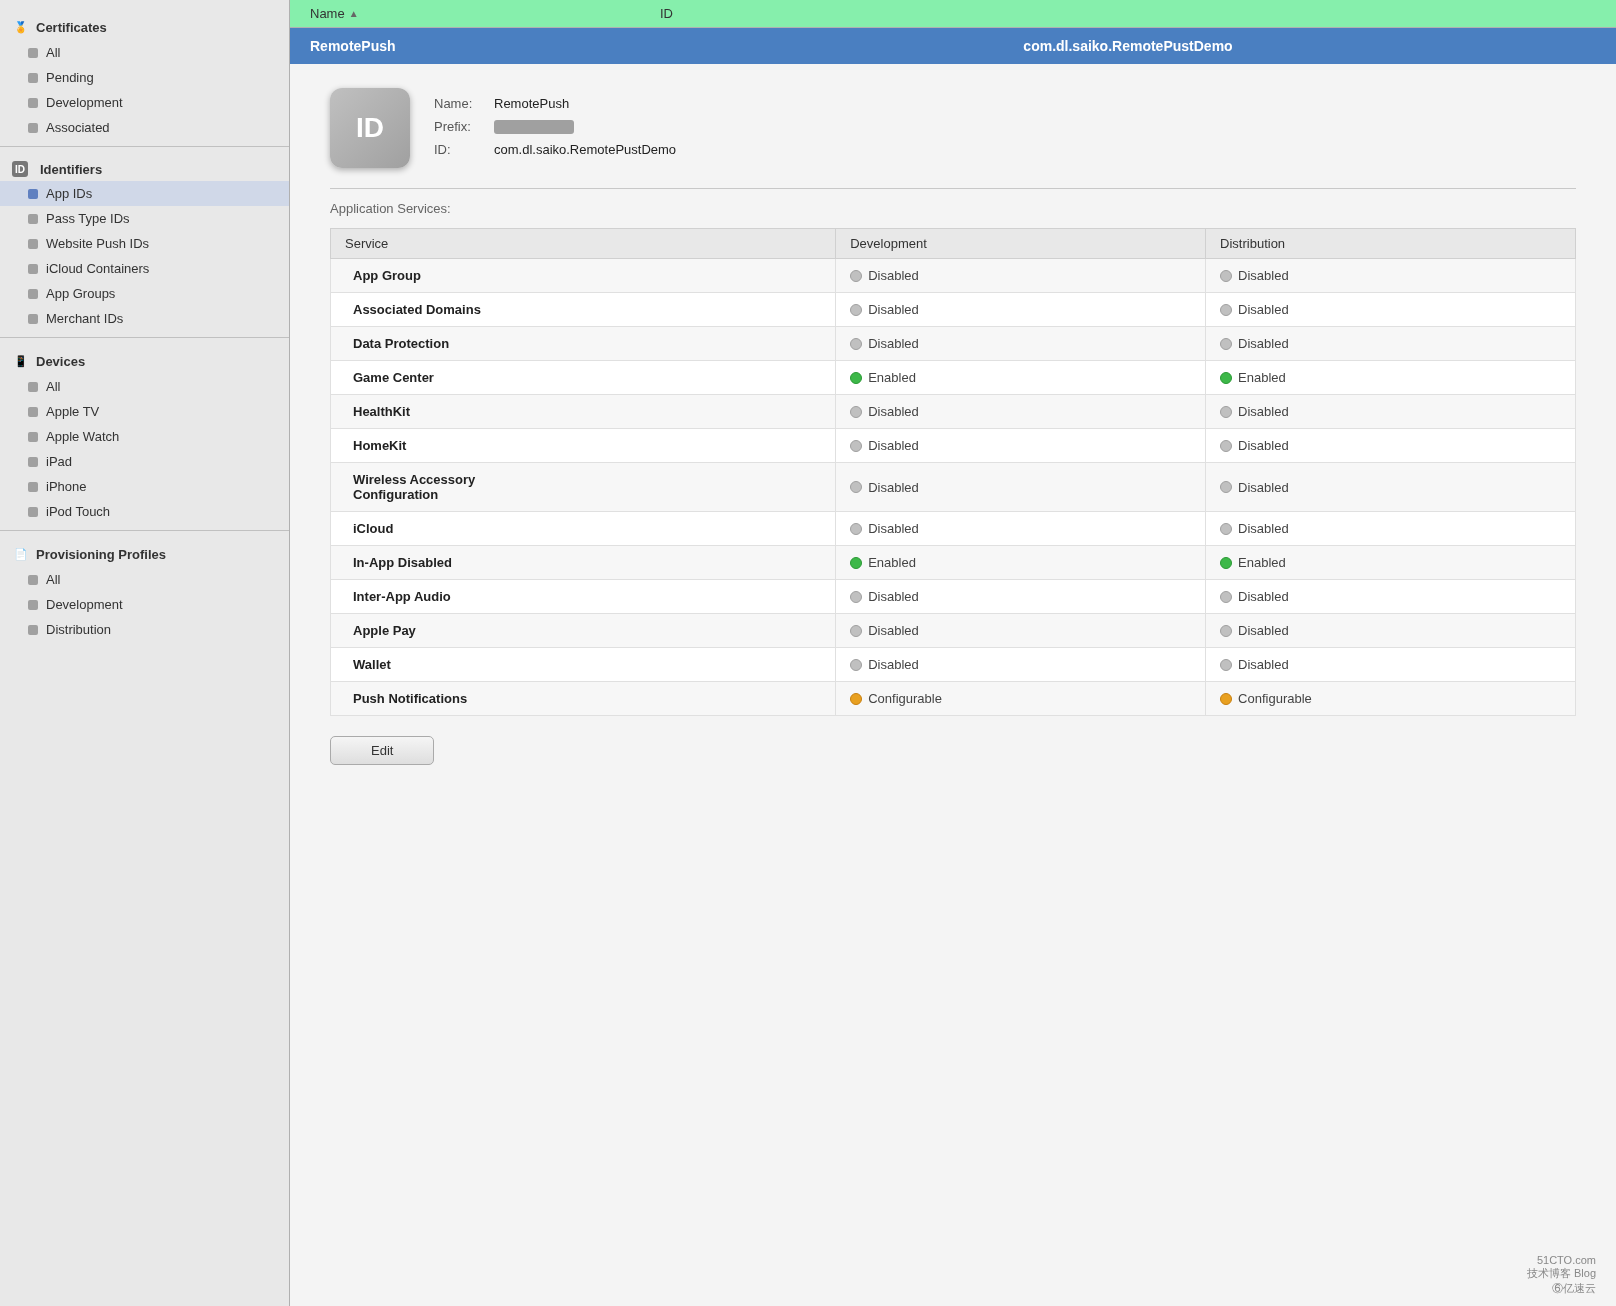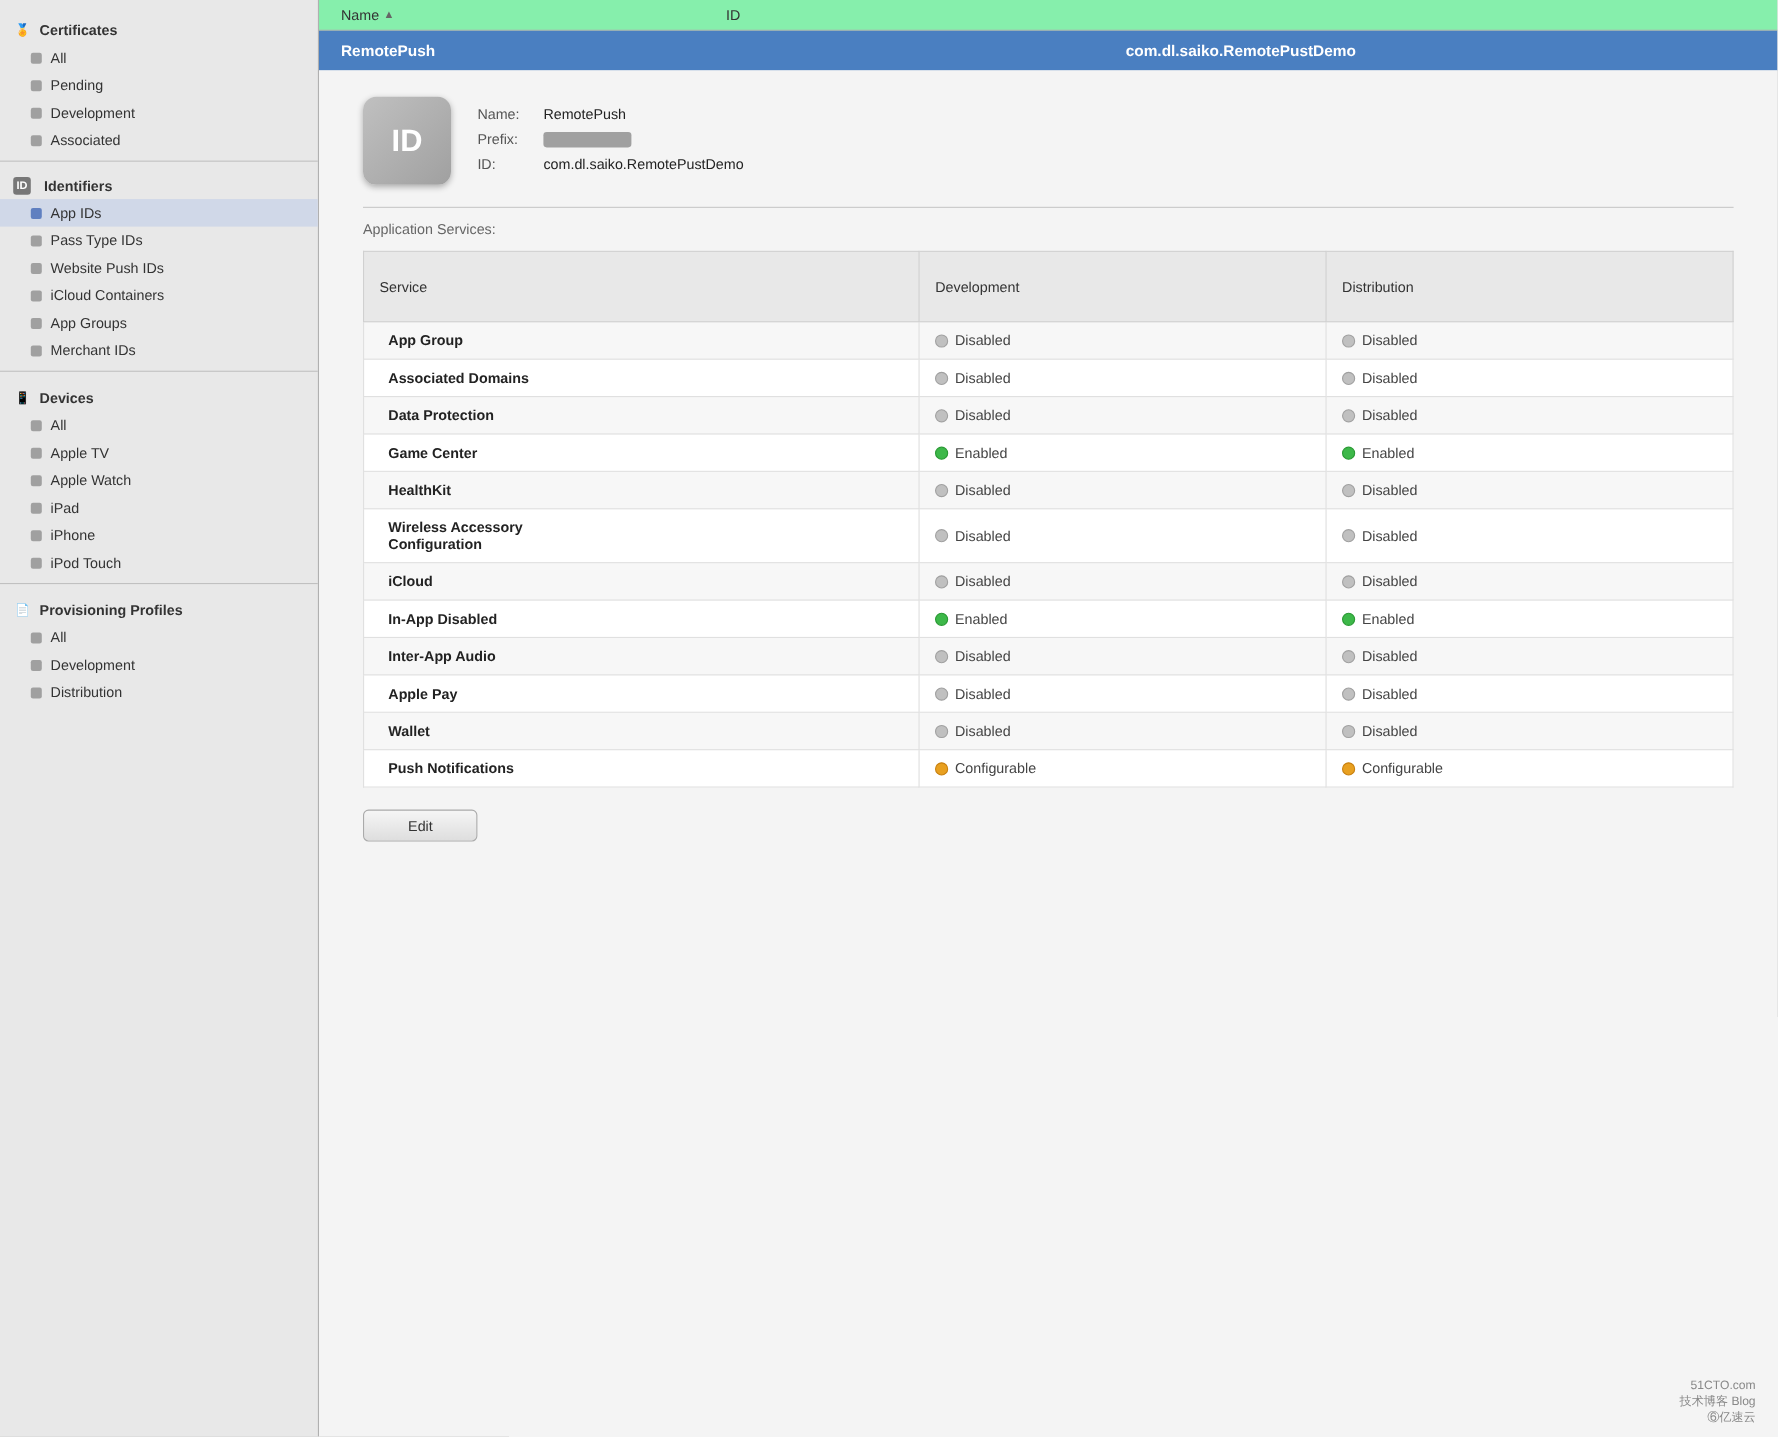--- a/index.html
+++ b/index.html
@@ -193,21 +193,21 @@
     .services-table {
       width: 100%;
       border-collapse: collapse;
       font-size: 13px;
     }
     .services-table thead tr {
       background: #e8e8e8;
     }
     .services-table thead th {
       text-align: left;
-      padding: 24px 14px;
+      padding: 7px 14px;
       font-weight: normal;
       color: #333;
       border: 1px solid #d0d0d0;
       font-size: 13px;
     }
     .services-table tbody tr {
       background: #fff;
     }
     .services-table tbody tr:nth-child(odd) {
       background: #f7f7f7;
@@ -498,20 +498,35 @@
               </div>
             </td>
             <td>
               <div class="status-cell">
                 <span class="dot dot-disabled"></span>
                 <span>Disabled</span>
               </div>
             </td>
           </tr>
           <tr>
+            <td style="white-space: pre-line;">HomeKit</td>
+            <td>
+              <div class="status-cell">
+                <span class="dot dot-disabled"></span>
+                <span>Disabled</span>
+              </div>
+            </td>
+            <td>
+              <div class="status-cell">
+                <span class="dot dot-disabled"></span>
+                <span>Disabled</span>
+              </div>
+            </td>
+          </tr>
+          <tr>
             <td style="white-space: pre-line;">Wireless Accessory
 Configuration</td>
             <td>
               <div class="status-cell">
                 <span class="dot dot-disabled"></span>
                 <span>Disabled</span>
               </div>
             </td>
             <td>
               <div class="status-cell">

